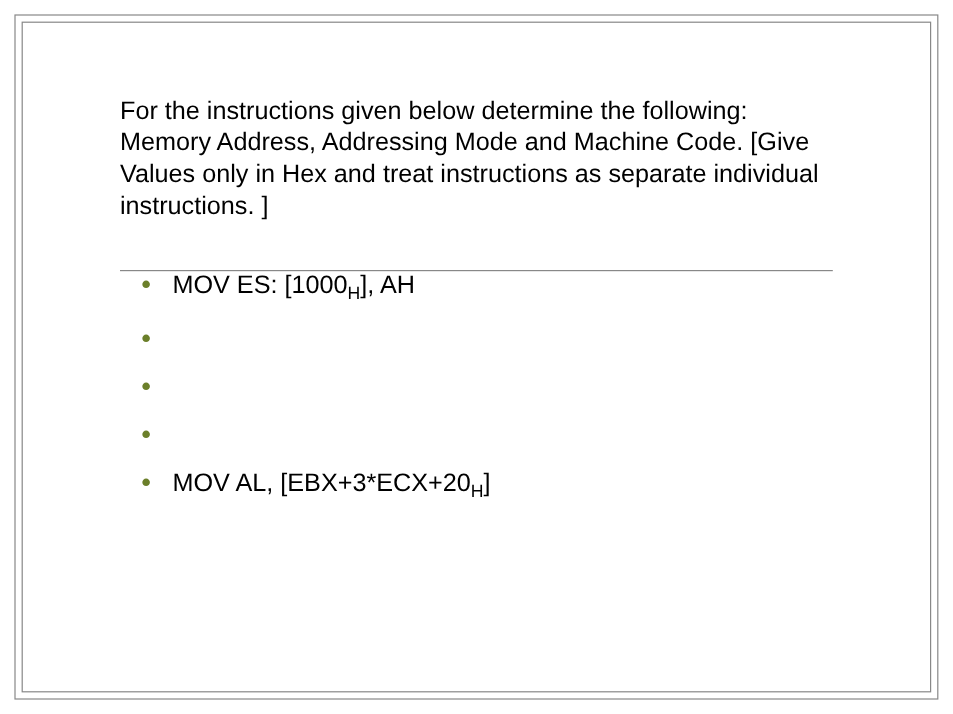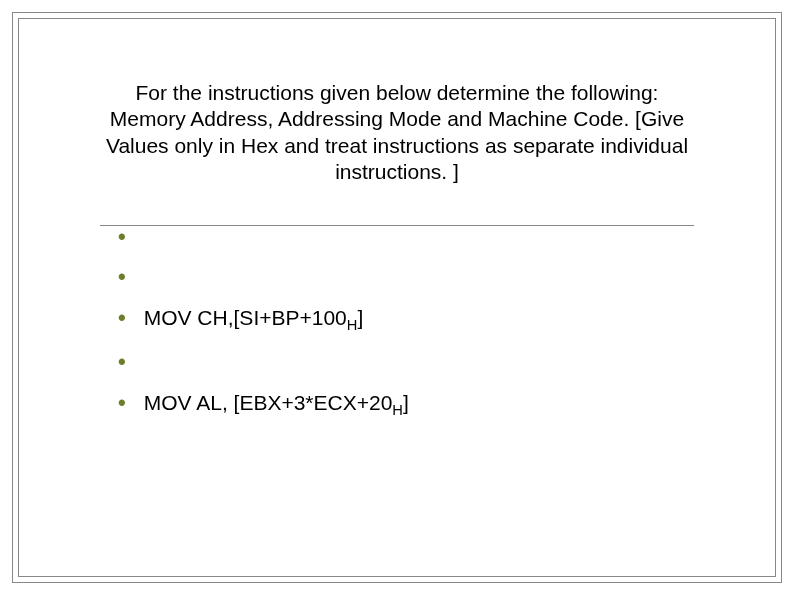--- a/index.html
+++ b/index.html
@@ -30,21 +30,20 @@
     position: absolute;
     top: 80px;
     left: 100px;
     right: 100px;
   }
   .heading {
     font-size: 21px;
     color: #000;
     line-height: 1.25;
     margin-bottom: 38px;
-    text-align: center;
   }
   .heading-underline {
     border-bottom: 1px solid #888;
     padding-bottom: 2px;
   }
   .bullet-list {
     list-style: none;
     padding-left: 18px;
   }
   .bullet-item {
@@ -75,27 +74,27 @@
 <div class="middle-border"></div>
 
 <div class="content">
   <div class="heading-underline">
     <div class="heading">For the instructions given below determine the following: Memory Address, Addressing Mode and Machine Code. [Give Values only in Hex and treat instructions as separate individual instructions. ]</div>
   </div>
 
   <ul class="bullet-list">
     <li class="bullet-item">
       <span class="bullet">•</span>
+      <span class="item-text"><span>MOV ES: [1000</span><sub>H</sub><span>], AH</span></span>
     </li>
     <li class="bullet-item">
       <span class="bullet">•</span>
     </li>
     <li class="bullet-item">
       <span class="bullet">•</span>
-      <span class="item-text"><span>MOV CH,[SI+BP+100</span><sub>H</sub><span>]</span></span>
     </li>
     <li class="bullet-item">
       <span class="bullet">•</span>
     </li>
     <li class="bullet-item">
       <span class="bullet">•</span>
       <span class="item-text"><span>MOV AL, [EBX+3*ECX+20</span><sub>H</sub><span>]</span></span>
     </li>
   </ul>
 </div>

